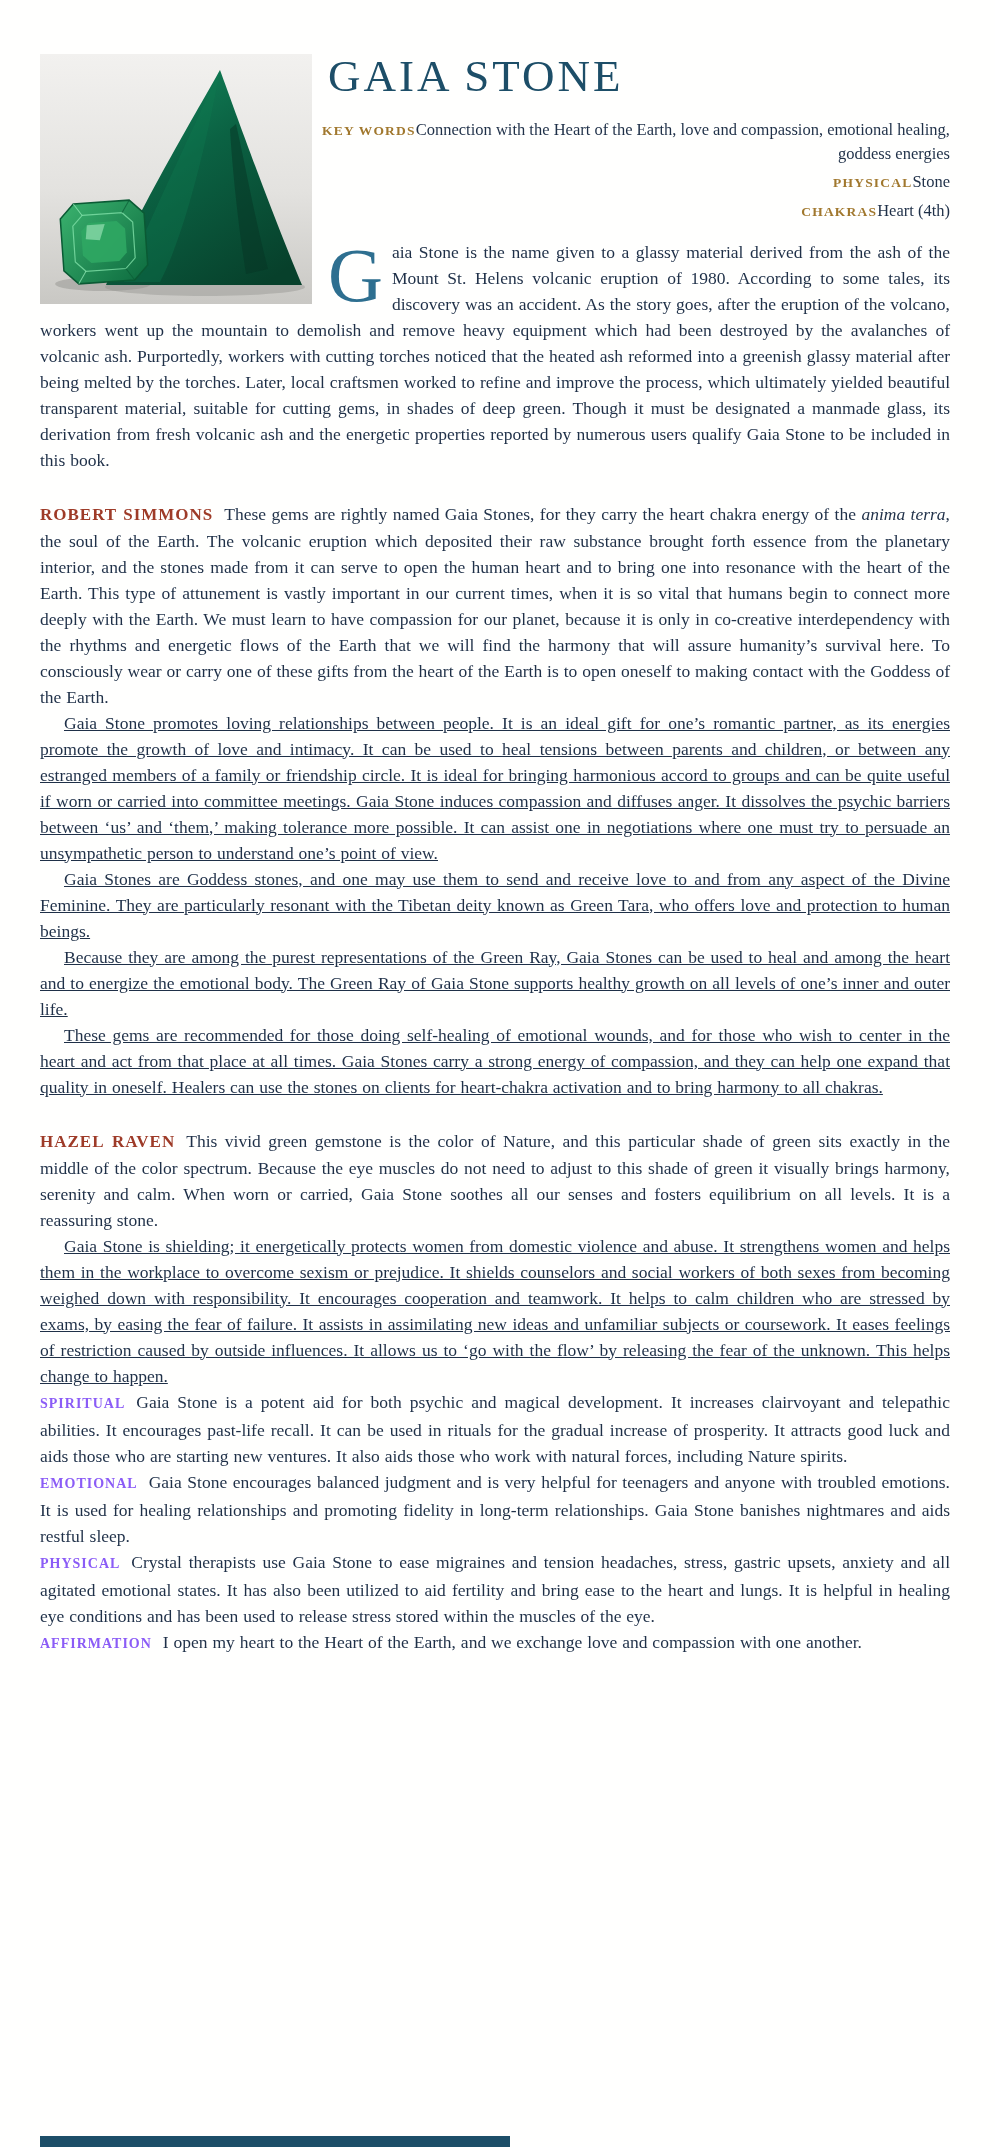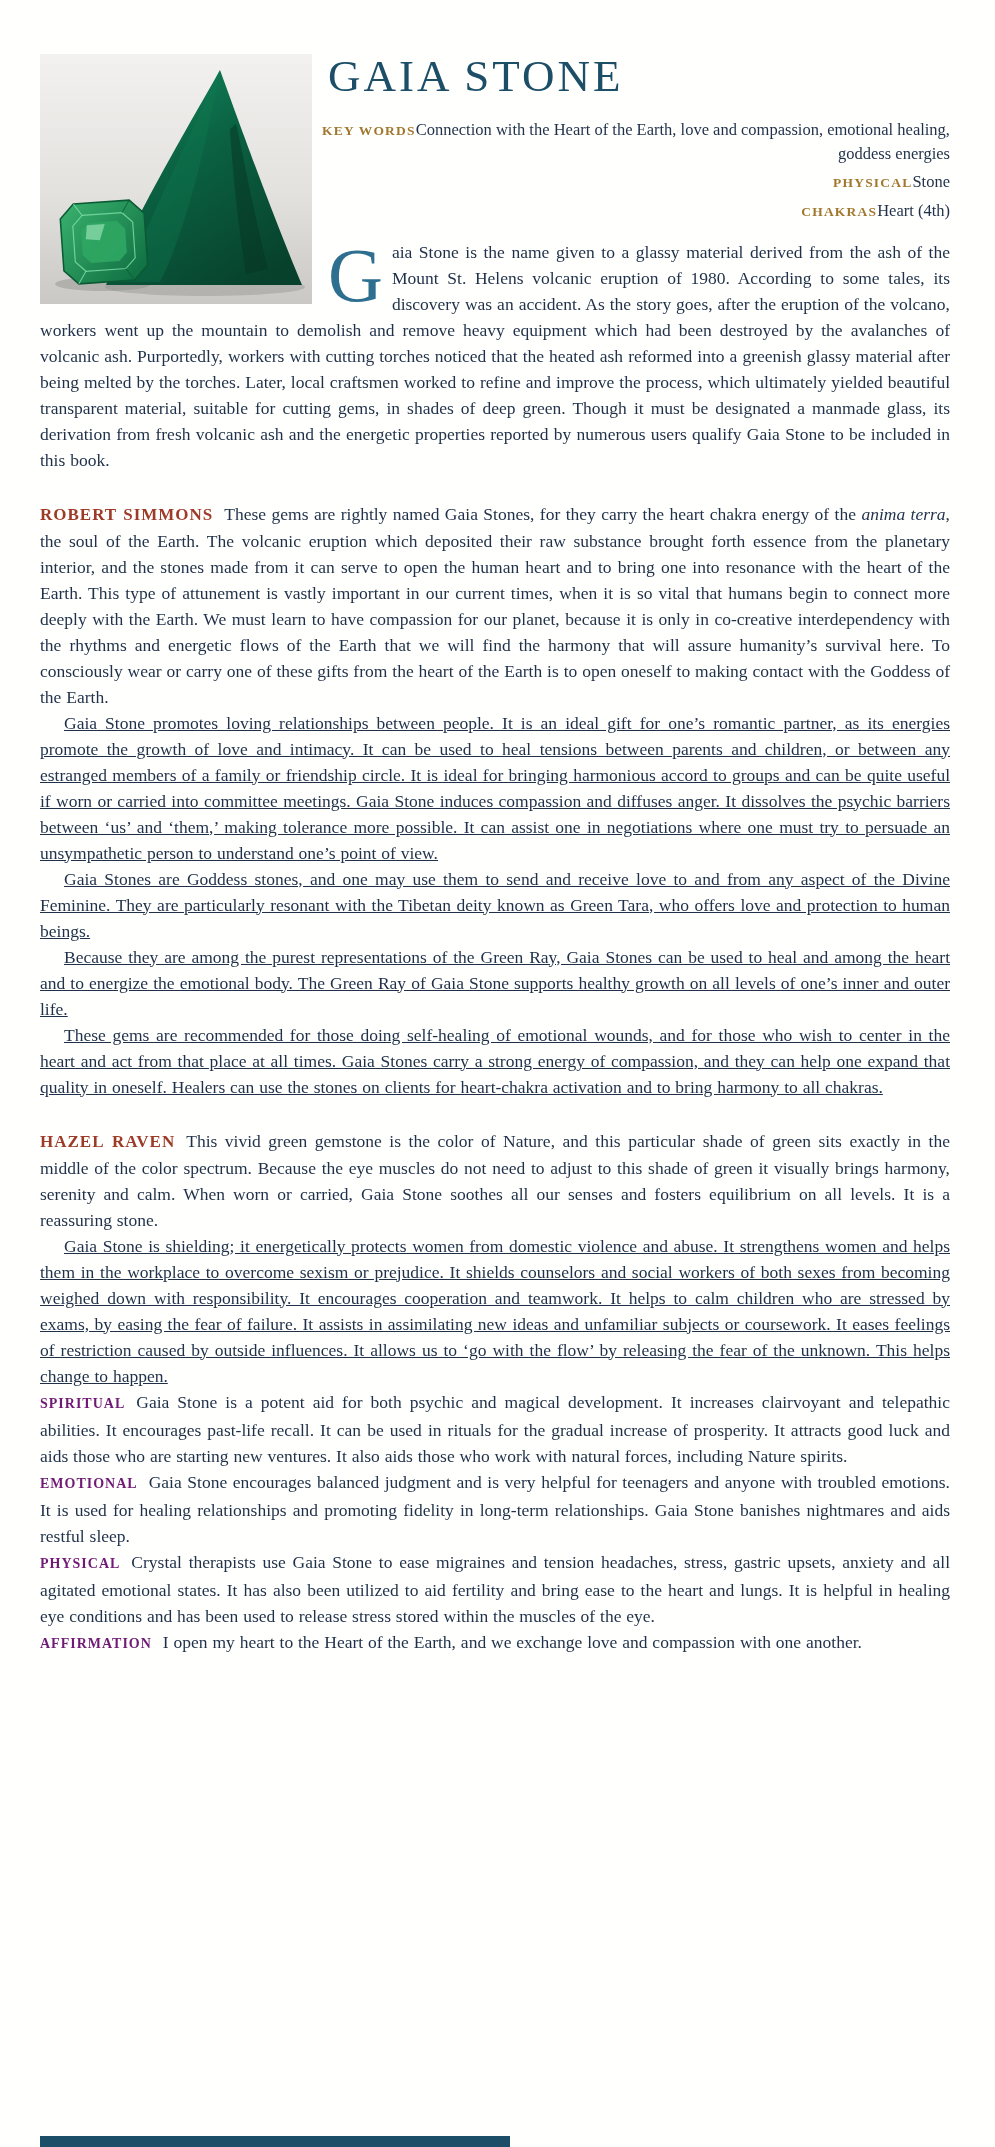--- a/index.html
+++ b/index.html
@@ -41,21 +41,21 @@
     float: left; font-size: 76px; line-height: 62px;
     padding: 5px 9px 0 0; color: #2e6f90;
   }
   .section { margin-top: 28px; }
   .par.indent { text-indent: 24px; text-decoration: underline; }
   .lead {
     font-weight: bold; letter-spacing: 1px; margin-right: 11px;
     font-size: 17px;
   }
   .lead.red  { color: #9e3b28; }
-  .lead.gold { color: #701a75; font-size: 14px; }
+  .lead.gold { color: #8b5cf6; font-size: 14px; }
   .it { font-style: italic; }
   .footer-bar {
     position: absolute; left: 40px; bottom: 0;
     width: 470px; height: 11px; background: #1d4e68;
   }
 </style>
 </head>
 <body>
 
 <div class="page">

